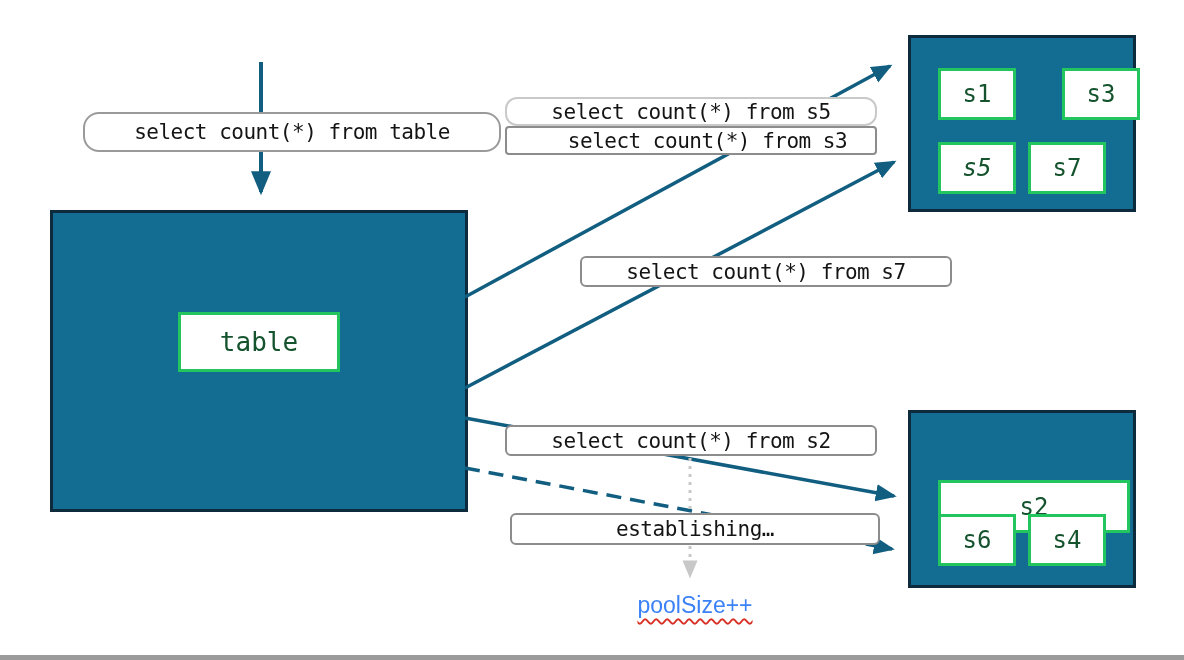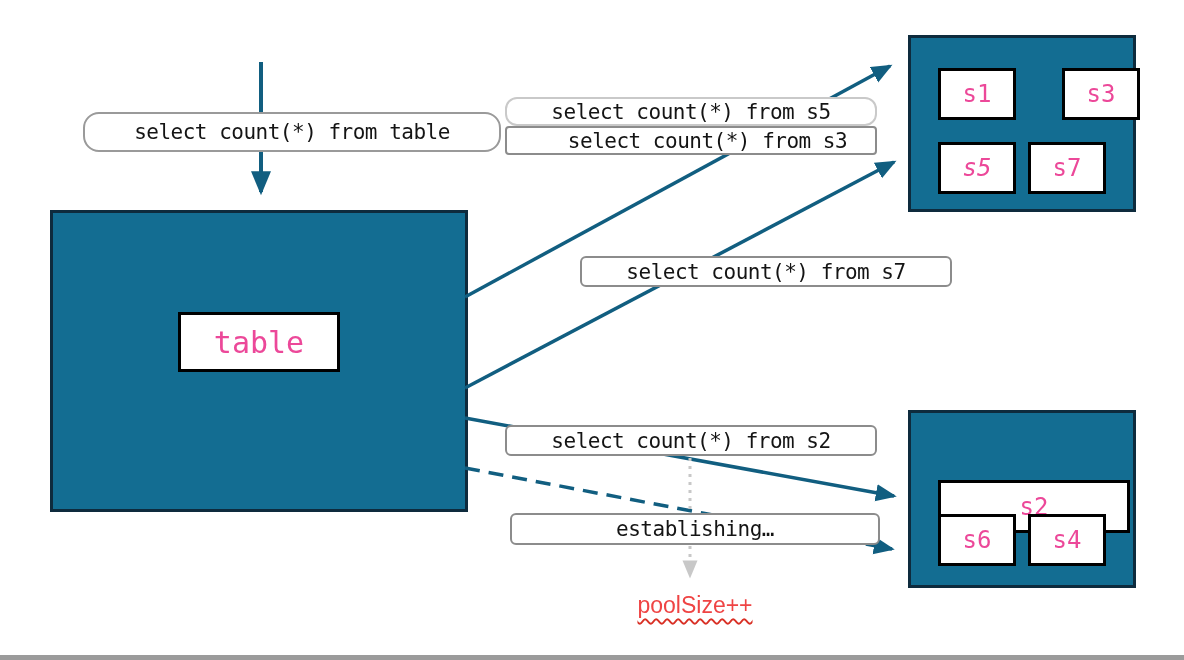--- a/index.html
+++ b/index.html
@@ -13,23 +13,23 @@
   }
   .group {
     position:absolute;
     background:#136d92;
     border:3px solid #0e2b3d;
     z-index:1;
   }
   .shard {
     position:absolute;
     background:#ffffff;
-    border:3px solid #000000;
+    border:3px solid #22c55e;
     display:flex; align-items:center; justify-content:center;
-    font-size:24px; color:#ec4899;
+    font-size:24px; color:#14532d;
     z-index:2;
   }
   #arrow-layer {
     position:absolute; left:0; top:0;
     z-index:3; pointer-events:none;
   }
   .qlabel {
     position:absolute;
     background:#ffffff;
     border:2.5px solid #8c8c8c;
@@ -40,40 +40,40 @@
     z-index:4;
   }
   .qlabel.light { border-color:#c9c9c9; border-radius:12px; }
   #query-table-label { border-radius:16px; border-color:#9a9a9a;margin-left:33px; }
   #pool-note {
     position:absolute;
     left:600px; top:592px; width:190px;
     text-align:center;
     font-family:"Liberation Sans","DejaVu Sans",sans-serif;
     font-size:23px;
-    color:#ef4444;
+    color:#3b82f6;
     text-decoration:underline wavy #d93025;
     text-decoration-thickness:1.5px;
     text-underline-offset:5px;
     z-index:4;
   }
   #bottom-strip {
     position:absolute; left:0; top:655px;
     width:1184px; height:5px;
     background:#9b9b9b;
     z-index:5;
   }
 </style>
 </head>
 <body>
 
 <div id="canvas">
 
   <div class="group" style="left:50px; top:210px; width:418px; height:302px;">
-    <div class="shard" style="left:125px; top:99px; width:162px; height:60px; font-size:30px;">
+    <div class="shard" style="left:125px; top:99px; width:162px; height:60px; font-size:26px;">
       <span>table</span>
     </div>
   </div>
 
   <div class="group" style="left:908px; top:35px; width:228px; height:177px;">
     <div class="shard" style="left:27px; top:30px; width:78px; height:52px;">
       <span>s1</span>
     </div>
     <div class="shard" style="left:117px; top:30px; width:78px; height:52px;margin-left:34px;">
       <span>s3</span>

